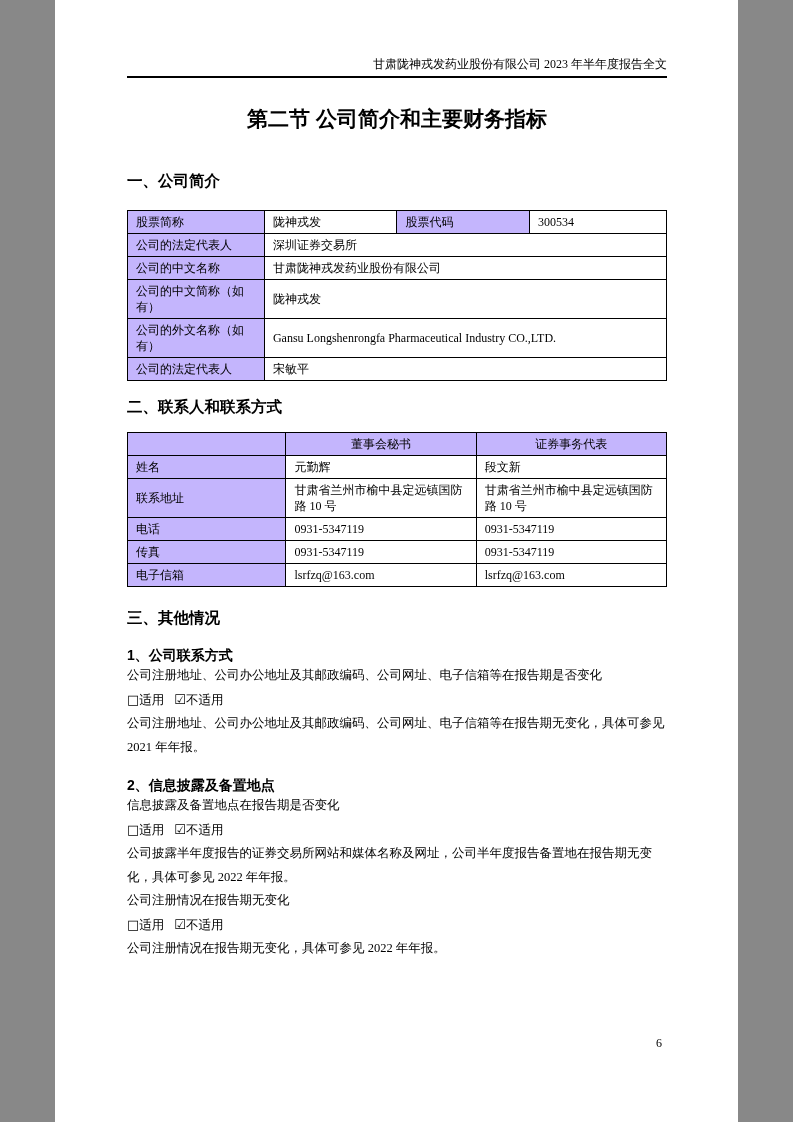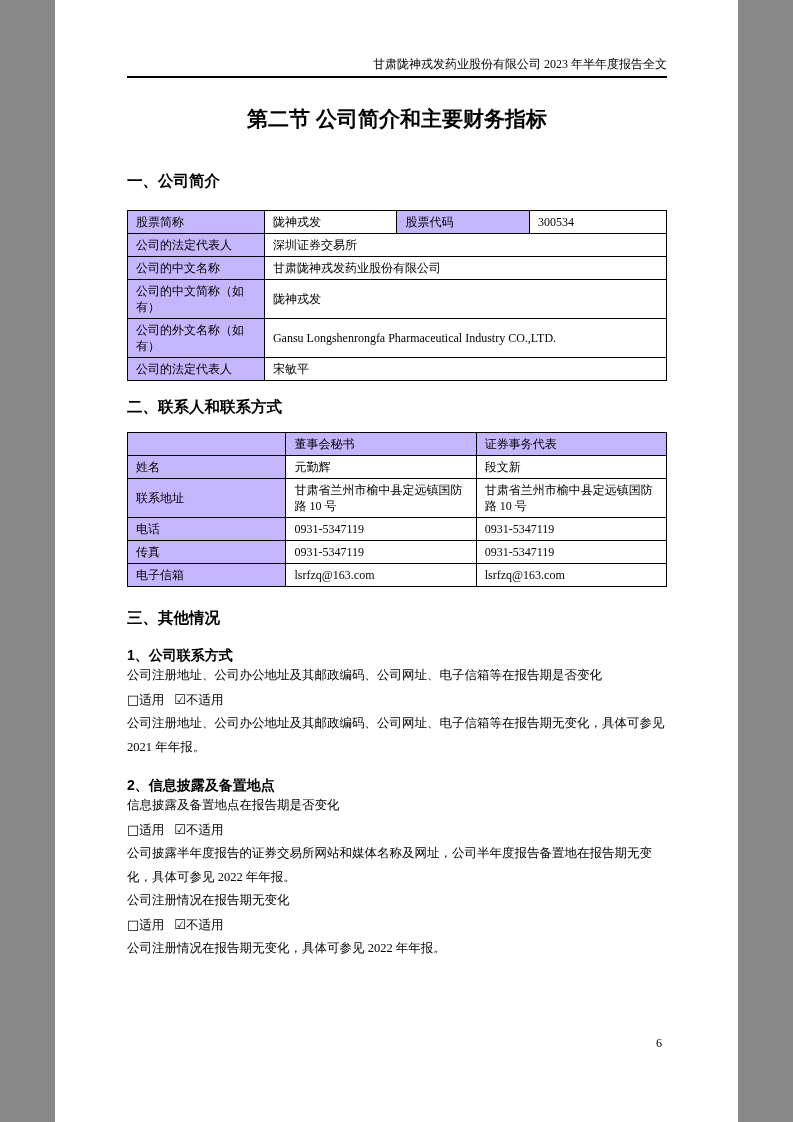--- a/index.html
+++ b/index.html
@@ -61,21 +61,21 @@
   }
   td {
     border: 1px solid #000;
     padding: 3px 8px;
     line-height: 16px;
     vertical-align: middle;
     overflow: hidden;
     word-break: break-all;
   }
   td.g { background: #c4b5fd; }
-  td.center { }
+  td.center { text-align: center; }
   .t1 col.c25a { width: 25.4%; }
   .t1 col.c25b { width: 24.6%; }
   .t2 col.cl { width: 29.4%; }
   .t2 col.cv { width: 35.3%; }
 
   p.body-line {
     margin: 0;
     font-size: 12.5px;
     line-height: 23.5px;
   }

